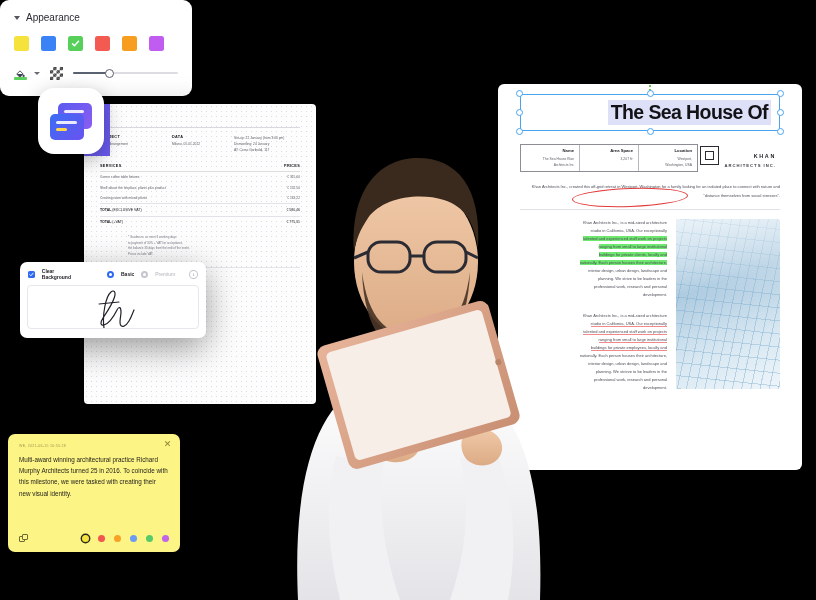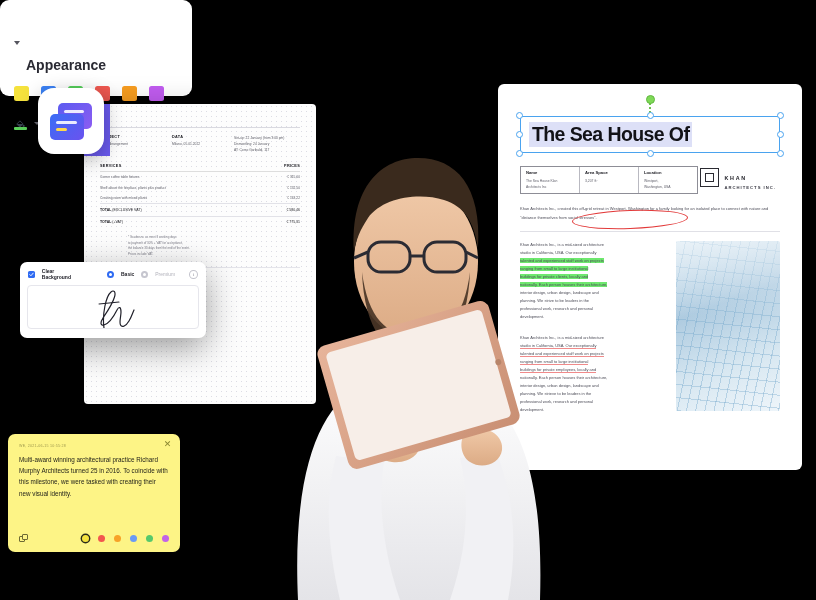--- a/index.html
+++ b/index.html
@@ -91,21 +91,21 @@
   .st-copy i { position: absolute; border: 1px solid #6d6a34; border-radius: 1px; display:block; }
   .st-copy i:nth-child(1){ left:0; top:2px; width:6px; height:6px; background:#fdf486; }
   .st-copy i:nth-child(2){ left:2.5px; top:0; width:6px; height:6px; background:#fdf486; }
   .st-dots { margin-left: auto; display: flex; gap: 9px; align-items: center; }
   .st-dot { width: 7px; height: 7px; border-radius: 50%; }
   .st-dot.sel { box-shadow: 0 0 0 1.4px #2a2a1a; }
 
   
   #rdoc { left: 498px; top: 84px; width: 304px; height: 386px; z-index: 9;
           background: #fff; border-radius: 6px; }
-  .rd-pad { position: relative; padding: 32px 16px 0; height: 100%; }
+  .rd-pad { position: relative; padding: 10px 16px 0; height: 100%; text-align: right; }
 
   .sel-wrap { position: relative; margin: 0 6px; }
   .sel-box { border: 1.3px solid #4aa3ef; padding: 5px 8px; background: #fff; }
   .rd-title-line { display: inline-block; background: #dde0f7;
         font-family: "Liberation Sans", sans-serif; font-weight: 700;
         font-size: 19.5px; line-height: 1.26; letter-spacing: -.6px; color: #121217;
         padding: 0 3px; white-space: nowrap; }
   .hdl { position: absolute; width: 7px; height: 7px; border-radius: 50%;
          background: #fff; border: 1.4px solid #4aa3ef; }
   .hdl.tl{left:-4px;top:-4px}.hdl.tm{left:calc(50% - 3.5px);top:-4px}.hdl.tr{right:-4px;top:-4px}
@@ -145,21 +145,21 @@
               repeating-linear-gradient(6deg, rgba(120,170,205,.40) 0 1px, transparent 1px 13px),
               linear-gradient(160deg,#cfe2ef 0%,#aecbe0 38%,#d7e7f1 70%,#eef5fa 100%); }
 
   
   #appear { left: 578px; top: 458px; width: 192px; height: 96px; z-index: 22;
             background: #fff; border-radius: 9px; box-shadow: 0 10px 28px rgba(0,0,0,.30);
             padding: 12px 14px; }
   .ap-head { display: flex; align-items: center; gap: 6px; }
   .ap-car { width: 0; height: 0; border-left: 3.5px solid transparent;
             border-right: 3.5px solid transparent; border-top: 4px solid #55555f; }
-  .ap-title { font-size: 14px; color: #2a2a33; font-weight: 700; margin-top: 45px; }
+  .ap-title { font-size: 10px; color: #2a2a33; font-weight: 400; }
   .ap-sw { display: flex; gap: 12px; margin-top: 13px; }
   .swatch { width: 15px; height: 15px; border-radius: 2.5px; position: relative; }
   .swatch.sel::after { content:''; position:absolute; left:-4px; top:-4px; right:-4px; bottom:-4px;
       border-radius: 4px;
       background-image: linear-gradient(45deg,#cfe0f2 25%,transparent 25%,transparent 75%,#cfe0f2 75%),
                         linear-gradient(45deg,#cfe0f2 25%,transparent 25%,transparent 75%,#cfe0f2 75%);
       background-size: 5px 5px; background-position: 0 0, 2.5px 2.5px; z-index:-1; }
   .swatch .tick { position:absolute; inset:0; display:flex; align-items:center; justify-content:center; }
   .swatch .tick svg { width: 9px; height: 9px; }
   .ap-row2 { display: flex; align-items: center; gap: 7px; margin-top: 15px; }

